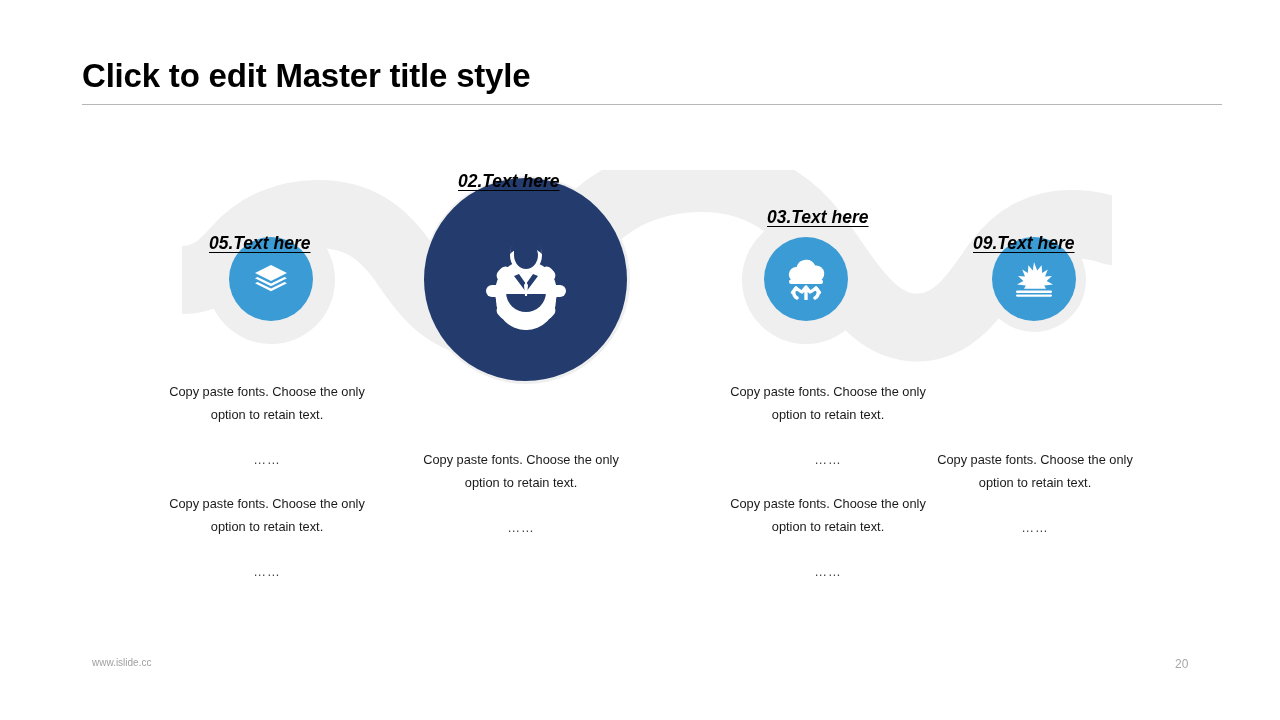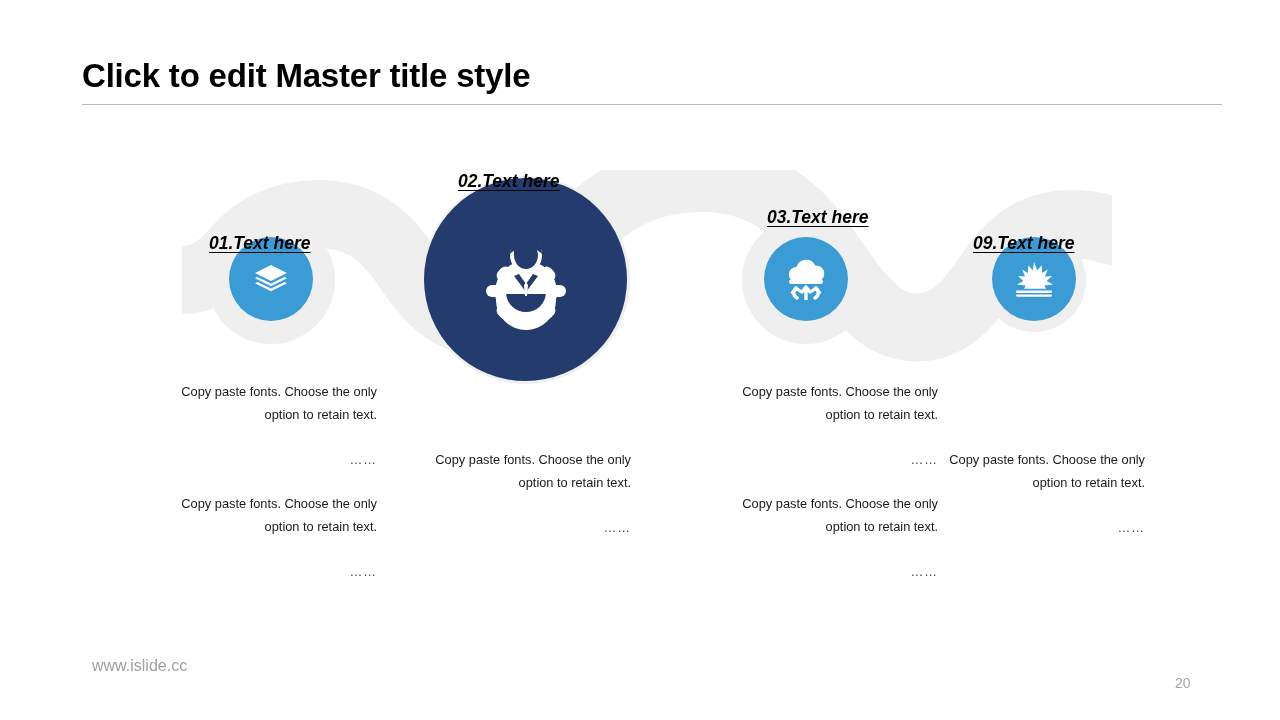--- a/index.html
+++ b/index.html
@@ -96,21 +96,21 @@
   }
   #label-1 { left: 197px; top: 194px; }
   #label-2 { left: 446px; top: 132px; }
   #label-3 { left: 755px; top: 168px; text-align: center; }
   #label-4 { left: 961px; top: 194px; }
 
   
   .text-col {
     position: absolute;
     width: 220px;
-    text-align: right;
+    text-align: center;
     font-family: "Liberation Sans", sans-serif;
     font-size: 12.8px;
     color: #1a1a1a;
     line-height: 1.78;
   }
   .text-block { margin: 0; }
   .dots {
     margin: 0;
     letter-spacing: 1px;
     color: #444;
@@ -122,33 +122,32 @@
   #col-2 { left: 399px; top: 449px; }
   #col-3 { left: 706px; top: 381px; }
   #col-4 { left: 913px; top: 449px; }
 
   
   #footer-url {
     position: absolute;
     left: 80px;
     top: 657px;
     font-family: "Liberation Sans", sans-serif;
-    font-size: 16px;
+    font-size: 10px;
     color: #a0a0a0;
   }
   #footer-page {
     position: absolute;
     left: 1163px;
     top: 657px;
     width: 40px;
     text-align: left;
     font-family: "Liberation Sans", sans-serif;
-    font-size: 14px;
+    font-size: 12px;
     color: #a6a6a6;
-    margin-top: 18px;
   }
 </style>
 </head>
 <body>
 
 <div id="slide">
 
   <div id="title-block">
     <h1 id="page-title">Click to edit Master title style</h1>
   </div>
@@ -290,21 +289,21 @@
                      l-22.0 0
                      l1.8 -3.2 l-8.8 -1.2 l6.4 -3.4 l-5.4 -5 l7 0.6 l-2.8 -7 l5.6 3.4 l0.6 -7.8 l4.4 5.2 Z"></path>
             <rect x="2" y="29.5" width="36" height="2.6" rx="1.3"></rect>
             <rect x="2" y="33.4" width="36" height="2.3" rx="1.1"></rect>
           </g>
         </svg>
       </span>
     </div>
   </div>
 
-  <div class="step-label" id="label-1">01.Text here</div>
+  <div class="step-label" id="label-1">05.Text here</div>
   <div class="step-label" id="label-2">02.Text here</div>
   <div class="step-label" id="label-3">03.Text here</div>
   <div class="step-label" id="label-4">09.Text here</div>
 
   <div class="text-col" id="col-1">
     <p class="text-block">Copy paste fonts. Choose the only option to retain text.</p>
     <div class="gap-a"></div>
     <p class="dots">……</p>
     <div class="gap-b"></div>
     <p class="text-block">Copy paste fonts. Choose the only option to retain text.</p>

